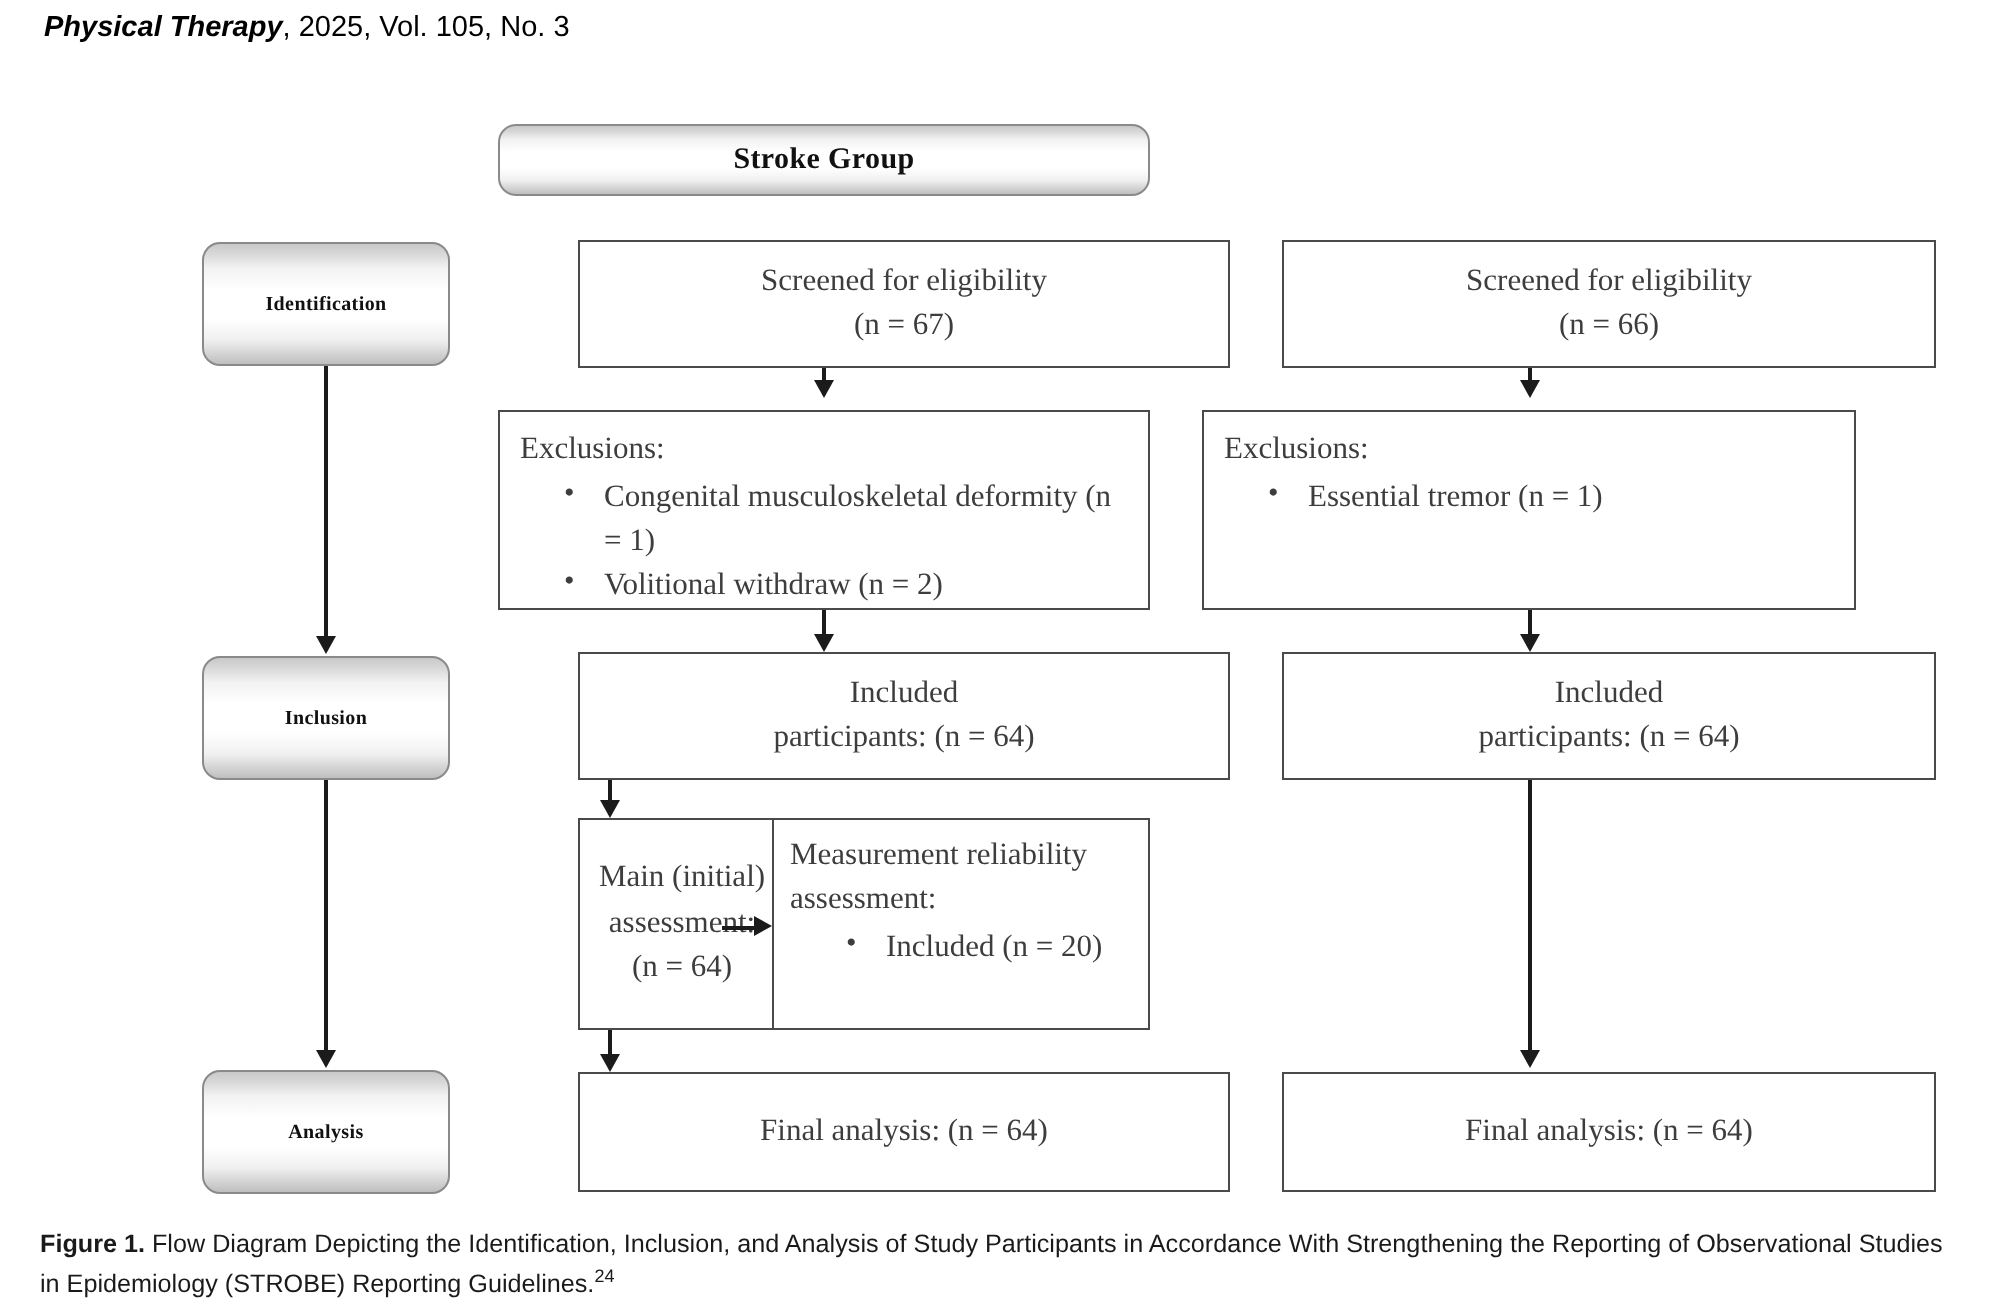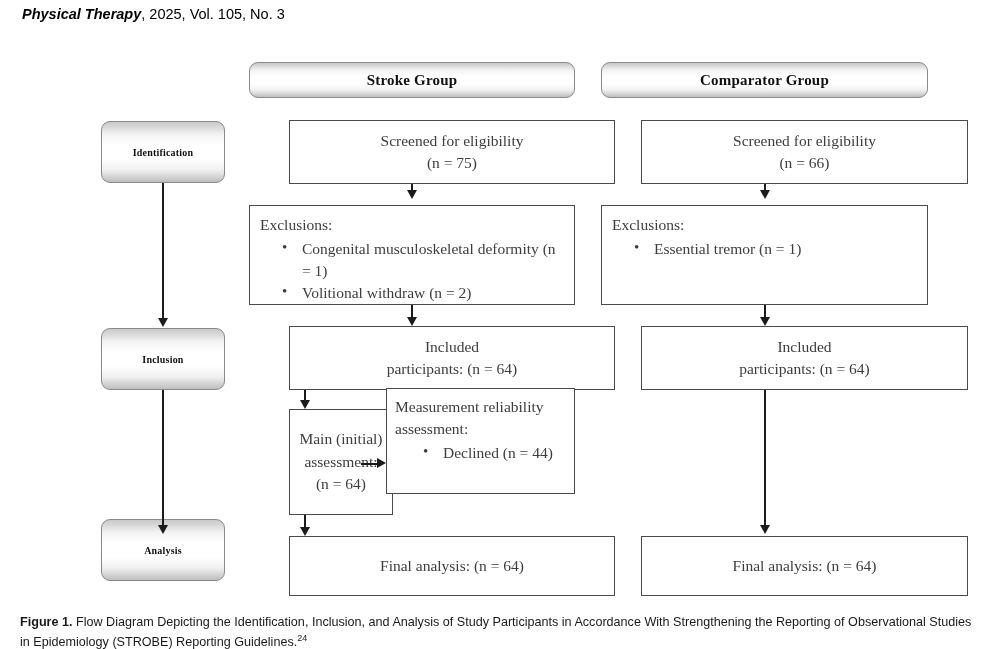--- a/index.html
+++ b/index.html
@@ -174,45 +174,42 @@
 <div class="runhead">
   <span class="jrnl">Physical Therapy</span><span>, 2025, Vol. 105, No. 3</span>
 </div>
 
 <div class="diagram">
 
   <div class="gradbox grouphdr" style="left:249px; top:62px; width:326px; height:36px;">
     <span class="lbl">Stroke Group</span>
   </div>
 
-  <div class="gradbox grouphdr" style="left:601px; top:62px; width:327px; height:36px;">
-    <span class="lbl">Comparator Group</span>
-  </div>
 
   <div class="gradbox" style="left:101px; top:121px; width:124px; height:62px;">
     <span class="lbl">Identification</span>
   </div>
 
   <div class="gradbox" style="left:101px; top:328px; width:124px; height:62px;">
     <span class="lbl">Inclusion</span>
   </div>
 
-  <div class="gradbox" style="left:101px; top:519px; width:124px; height:62px;">
+  <div class="gradbox" style="left:101px; top:535px; width:124px; height:62px;">
     <span class="lbl">Analysis</span>
   </div>
 
   <div class="vline" style="left:162px; top:183px; height:136px;"></div>
   <div class="arrow-down" style="left:157.5px; top:318px;"></div>
 
   <div class="vline" style="left:162px; top:390px; height:136px;"></div>
   <div class="arrow-down" style="left:157.5px; top:525px;"></div>
 
   <div class="box box-center" style="left:249px; top:120px; width:326px; height:64px;">
     <div class="txt">Screened for eligibility</div>
-    <div class="txt">(n = 75)</div>
+    <div class="txt">(n = 67)</div>
   </div>
 
   <div class="arrow-down" style="left:406.5px; top:190px;"></div>
   <div class="vline" style="left:411px; top:184px; height:8px;"></div>
 
   <div class="box box-left" style="left:249px; top:205px; width:326px; height:100px; padding:8px 10px 0 10px;">
     <span class="blabel">Exclusions:</span>
     <ul class="blist">
       <li>Congenital musculoskeletal deformity (n = 1)</li>
       <li>Volitional withdraw (n = 2)</li>
@@ -232,25 +229,25 @@
 
   <div class="box box-center" style="left:249px; top:409px; width:104px; height:106px;">
     <div class="txt">Main (initial)</div>
     <div class="txt">assessment:</div>
     <div class="txt">(n = 64)</div>
   </div>
 
   <div class="hline" style="left:361px; top:463px; width:17px;"></div>
   <div class="arrow-right" style="left:377px; top:458px;"></div>
 
-  <div class="box box-left" style="left:386px; top:388px; width:189px; height:106px; padding:7px 8px 0 8px;">
+  <div class="box box-left" style="left:386px; top:409px; width:189px; height:106px; padding:7px 8px 0 8px;">
     <span class="blabel">Measurement reliability</span>
     <span class="blabel">assessment:</span>
     <ul class="blist" style="padding-left:48px;">
-      <li>Declined (n = 44)</li>
+      <li>Included (n = 20)</li>
     </ul>
   </div>
 
   <div class="vline" style="left:304px; top:515px; height:14px;"></div>
   <div class="arrow-down" style="left:299.5px; top:527px;"></div>
 
   <div class="box box-center" style="left:249px; top:536px; width:326px; height:60px;">
     <div class="txt">Final analysis: (n = 64)</div>
   </div>
 

